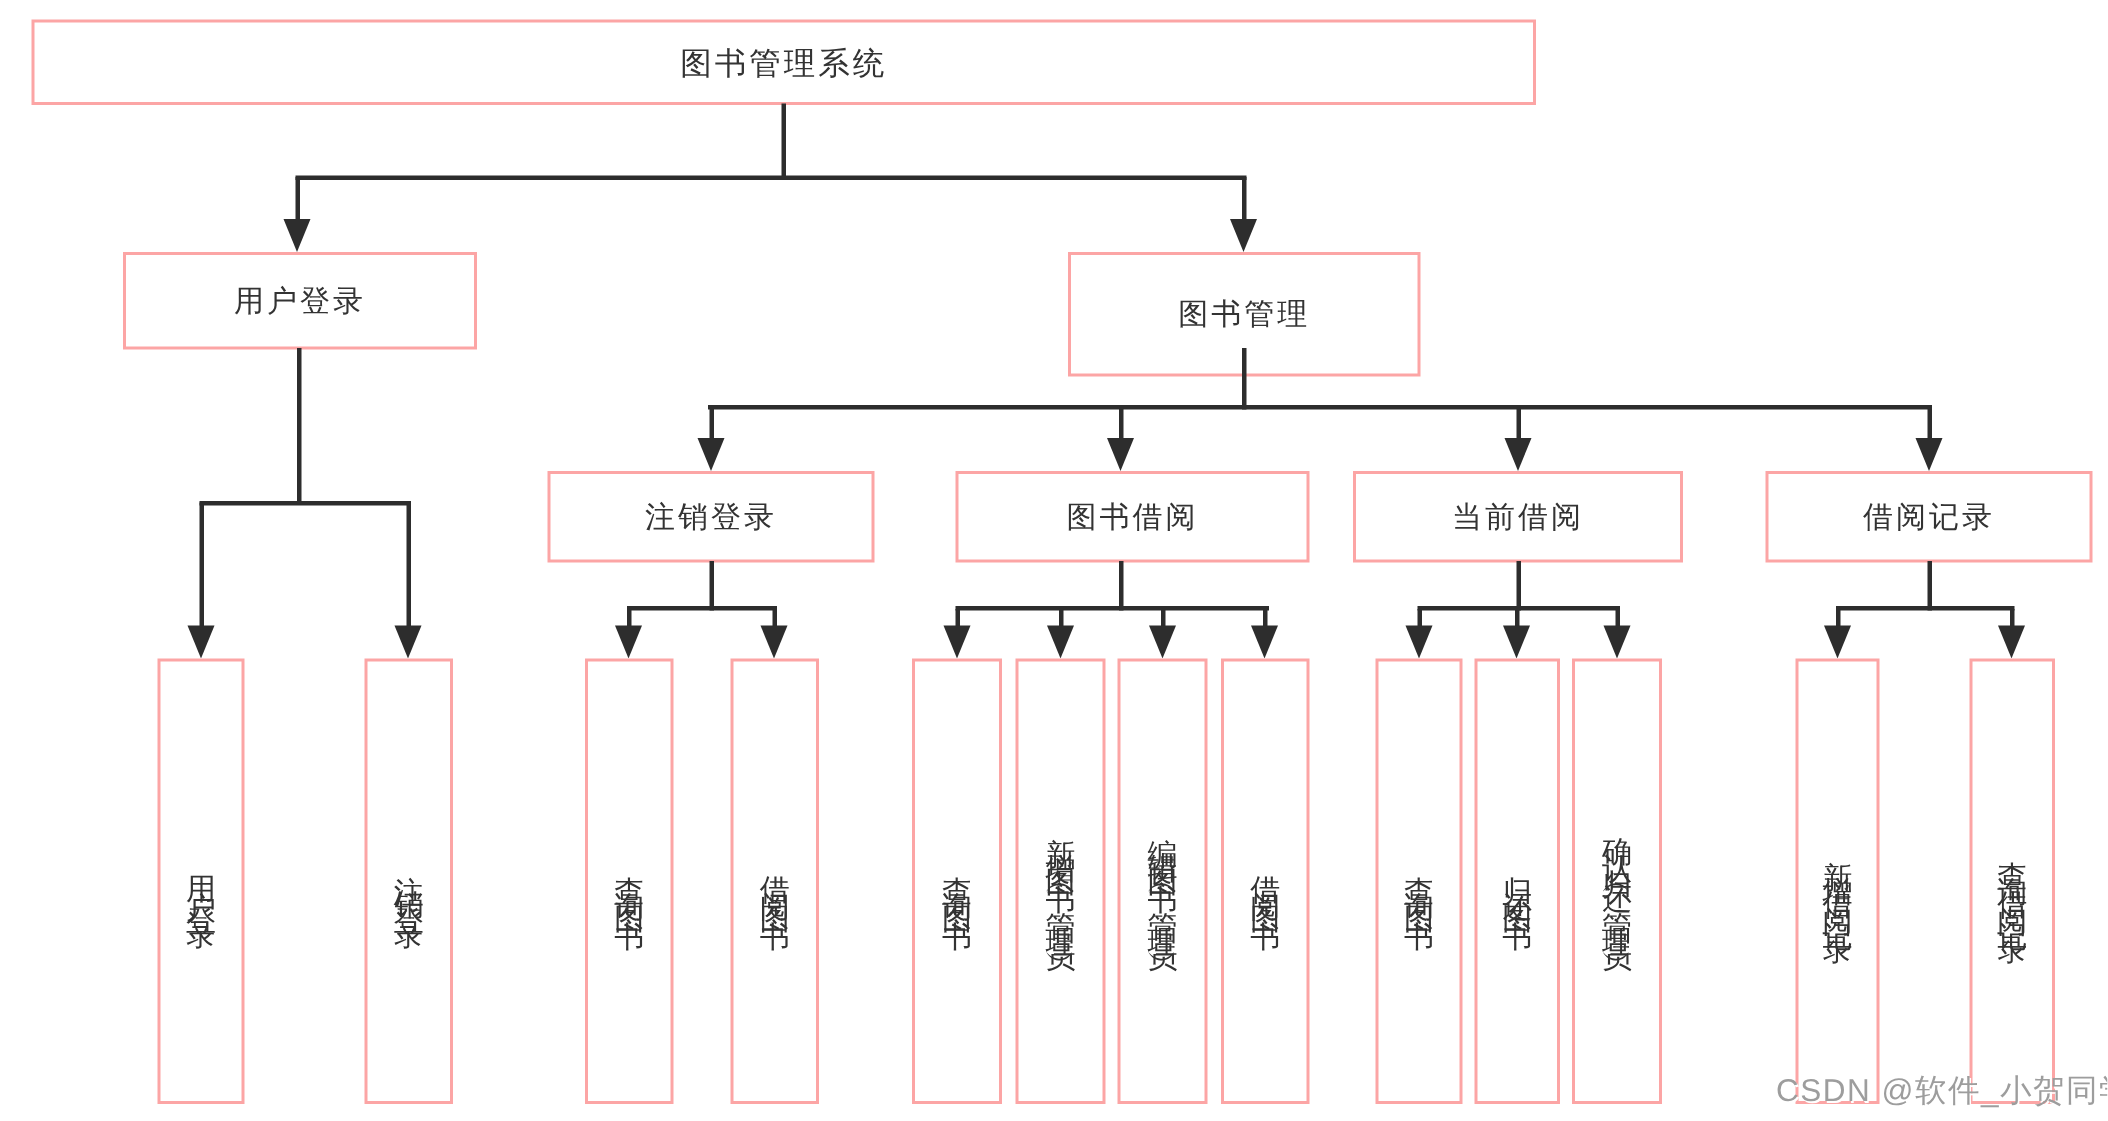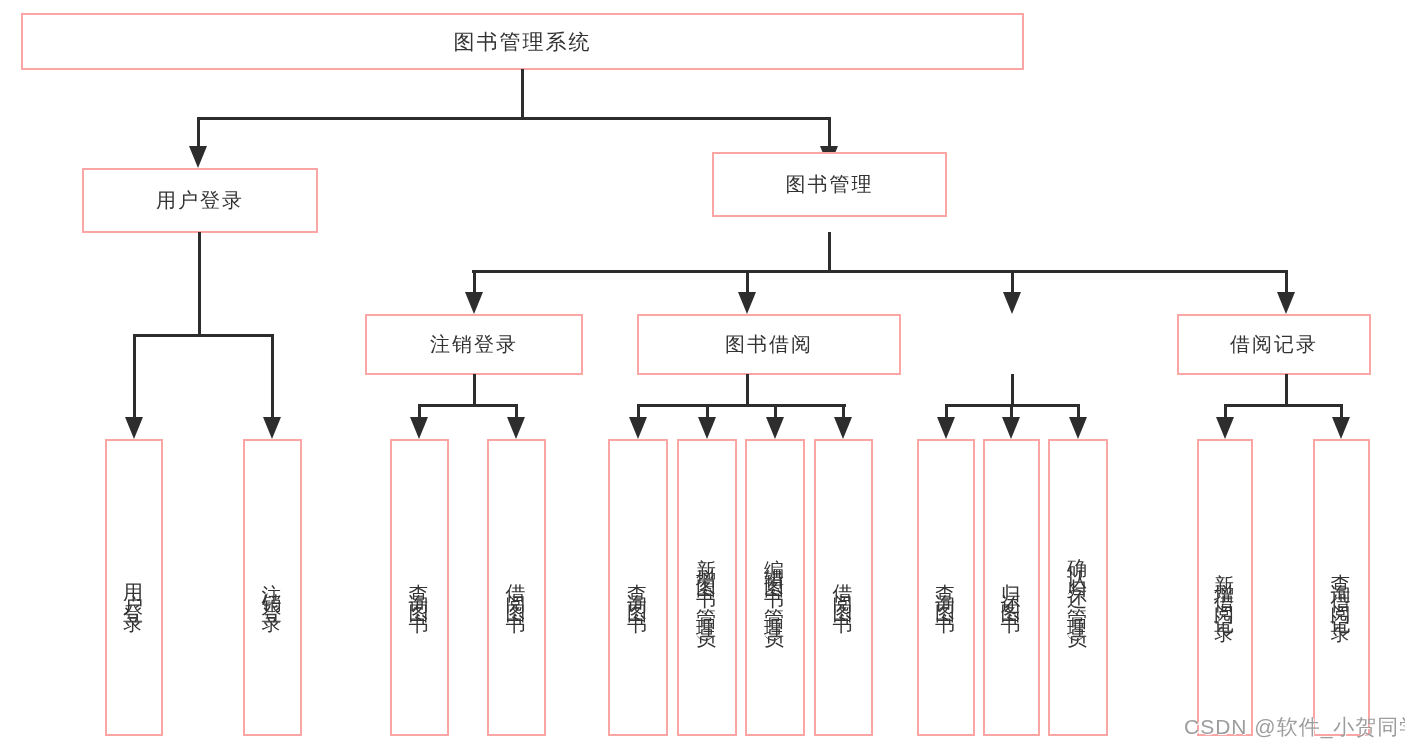--- a/index.html
+++ b/index.html
@@ -37,43 +37,44 @@
   <div class="box root" style="left:21px;top:13px;width:1003px;height:57px">图书管理系统</div>
 
   <div class="vline" style="left:521px;top:69px;height:50px"></div>
   <div class="hline" style="left:197px;top:117px;width:634px"></div>
   <div class="vline" style="left:197px;top:118px;height:30px"></div>
   <div class="arr" style="left:189px;top:146px"></div>
   <div class="vline" style="left:828px;top:118px;height:30px"></div>
   <div class="arr" style="left:820px;top:146px"></div>
 
   <div class="box" style="left:82px;top:168px;width:236px;height:65px">用户登录</div>
-  <div class="box" style="left:712px;top:152px;width:235px;height:65px">图书管理</div>
+  <div class="box" style="left:712px;top:168px;width:235px;height:83px">图书管理</div>
 
   <div class="vline" style="left:198px;top:232px;height:104px"></div>
   <div class="hline" style="left:133px;top:334px;width:141px"></div>
   <div class="vline" style="left:133px;top:335px;height:84px"></div>
   <div class="arr" style="left:125px;top:417px"></div>
   <div class="vline" style="left:271px;top:335px;height:84px"></div>
   <div class="arr" style="left:263px;top:417px"></div>
 
   <div class="vline" style="left:828px;top:232px;height:41px"></div>
   <div class="hline" style="left:472px;top:270px;width:816px"></div>
   <div class="vline" style="left:473px;top:272px;height:22px"></div>
   <div class="arr" style="left:465px;top:292px"></div>
   <div class="vline" style="left:746px;top:272px;height:22px"></div>
   <div class="arr" style="left:738px;top:292px"></div>
   <div class="vline" style="left:1011px;top:272px;height:22px"></div>
   <div class="arr" style="left:1003px;top:292px"></div>
   <div class="vline" style="left:1285px;top:272px;height:22px"></div>
   <div class="arr" style="left:1277px;top:292px"></div>
 
   <div class="box" style="left:365px;top:314px;width:218px;height:61px">注销登录</div>
-  <div class="box" style="left:637px;top:314px;width:264px;height:61px">图书借阅</div>
-  <div class="box" style="left:1177px;top:314px;width:194px;height:61px">借阅记录</div>
+  <div class="box" style="left:637px;top:314px;width:236px;height:61px">图书借阅</div>
+  <div class="box" style="left:902px;top:314px;width:220px;height:61px">当前借阅</div>
+  <div class="box" style="left:1177px;top:314px;width:218px;height:61px">借阅记录</div>
 
   <div class="vline" style="left:473px;top:374px;height:33px"></div>
   <div class="hline" style="left:418px;top:404px;width:100px"></div>
   <div class="vline" style="left:418px;top:406px;height:13px"></div>
   <div class="arr" style="left:410px;top:417px"></div>
   <div class="vline" style="left:515px;top:406px;height:13px"></div>
   <div class="arr" style="left:507px;top:417px"></div>
 
   <div class="vline" style="left:746px;top:374px;height:33px"></div>
   <div class="hline" style="left:637px;top:404px;width:209px"></div>

